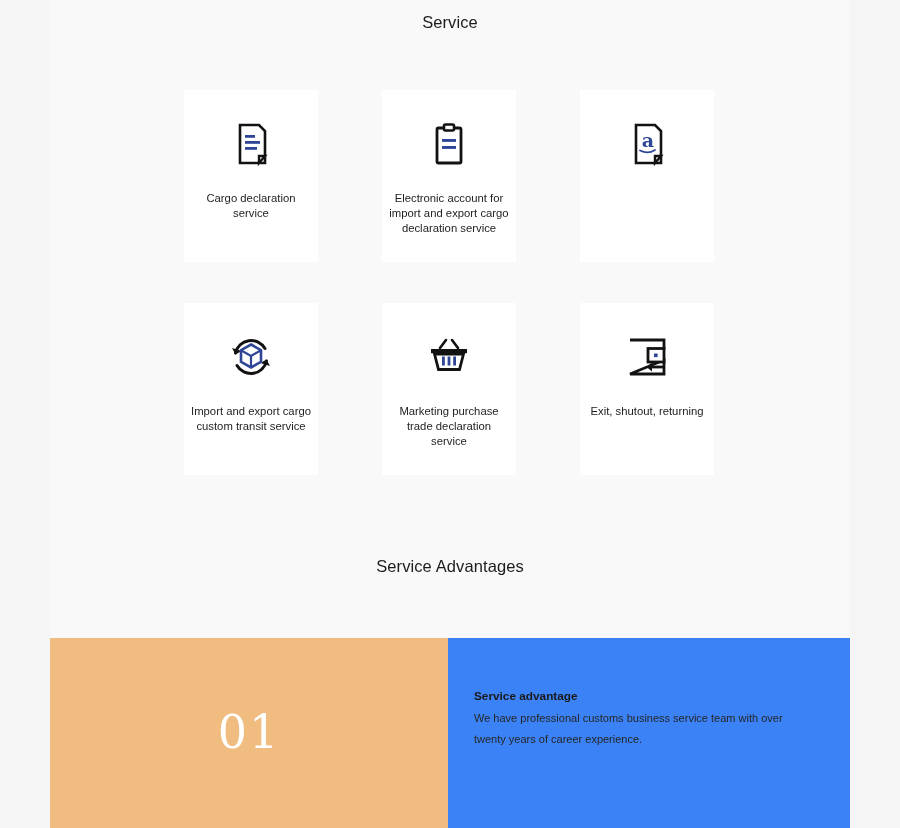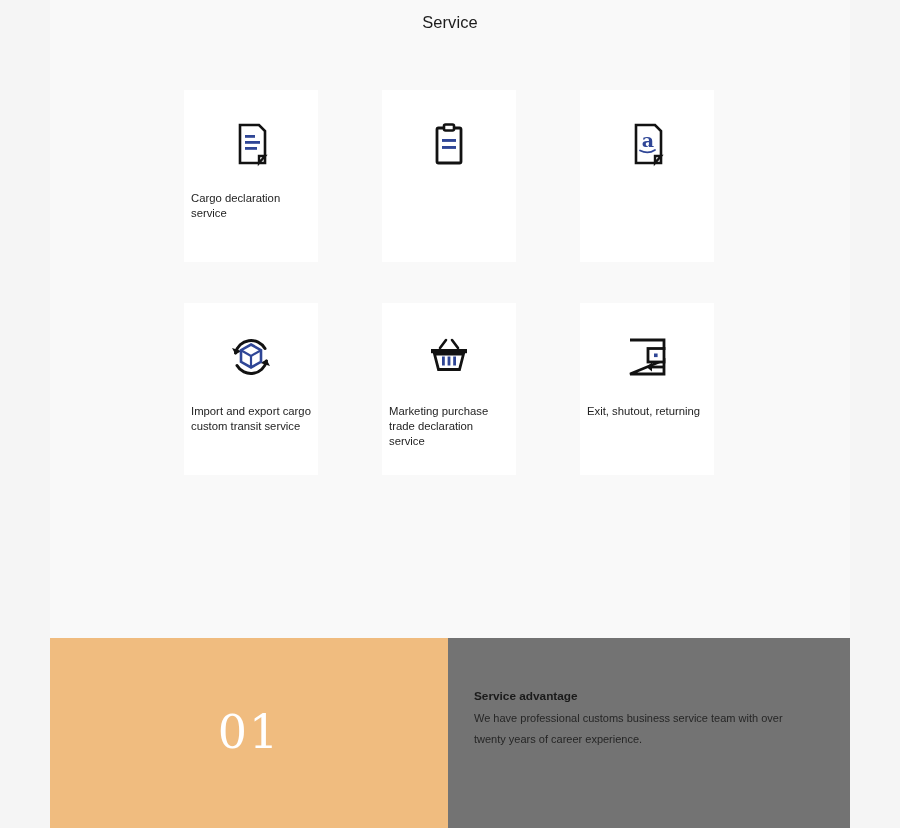--- a/index.html
+++ b/index.html
@@ -61,20 +61,21 @@
     cursor: pointer;
   }
   .card-icon {
     width: 48px;
     height: 48px;
     display: block;
   }
   .card-label {
     margin-top: 23px;
     width: 120px;
+    text-align: center;
     font-size: 11.3px;
     line-height: 15px;
     color: #232323;
   }
 
   
   .advantage-band {
     position: absolute;
     left: 0px;
     top: 638px;
@@ -96,21 +97,21 @@
     font-family: "DejaVu Serif", serif;
     font-size: 46px;
     color: #ffffff;
     font-weight: 300;
     letter-spacing: 2px;
     line-height: 1;
   }
   .advantage-text-box {
     width: 402px;
     height: 190px;
-    background: #737373;
+    background: #3b82f6;
     box-sizing: border-box;
     padding: 51px 40px 0 26px;
   }
   .advantage-heading {
     font-size: 11.8px;
     font-weight: bold;
     color: #1a1a1a;
     margin-bottom: 5px;
   }
   .advantage-body {
@@ -144,20 +145,21 @@
 
     <div class="card">
       <span class="card-icon">
         <svg viewBox="0 0 48 48" width="48" height="48">
           <rect x="12" y="8" width="24" height="35" rx="1.5" fill="#ffffff" stroke="#121212" stroke-width="2.8"></rect>
           <rect x="19" y="4.5" width="10" height="6" rx="1.5" fill="#ffffff" stroke="#121212" stroke-width="2.6"></rect>
           <rect x="17" y="19" width="14" height="2.9" fill="#2f4696"></rect>
           <rect x="17" y="26" width="14" height="2.9" fill="#2f4696"></rect>
         </svg>
       </span>
+      <span class="card-label">Electronic account for import and export cargo declaration service</span>
     </div>
 
     <div class="card">
       <span class="card-icon">
         <svg viewBox="0 0 48 48" width="48" height="48">
           <path d="M13 5 H32 L38 11 V43 H13 Z" fill="#ffffff" stroke="#121212" stroke-width="2.6" stroke-linejoin="miter"></path>
           <path d="M32 43 L32 36 L38 36 Z" fill="#ffffff" stroke="#121212" stroke-width="2.4" stroke-linejoin="miter"></path>
           <text x="25" y="27" font-family="DejaVu Serif, serif" font-size="19" font-weight="bold" fill="#2f4696" text-anchor="middle">a</text>
           <path d="M17 30.5 Q25 34.5 32 30" stroke="#2f4696" stroke-width="1.8" fill="none" stroke-linecap="round"></path>
         </svg>
@@ -202,20 +204,21 @@
           <rect x="31" y="20.5" width="3.6" height="3.6" fill="#2f4696"></rect>
           <path d="M41 34 H26" stroke="#121212" stroke-width="2.8" fill="none" stroke-linecap="butt"></path>
           <path d="M29 29.6 L23.5 34 L29 38.4 Z" fill="#121212"></path>
         </svg>
       </span>
       <span class="card-label">Exit, shutout, returning</span>
     </div>
 
   </div>
 
+  <div class="section-title" id="title-advantages">Service Advantages</div>
 
   <div class="advantage-band">
     <div class="advantage-number-box">
       <span class="advantage-number">01</span>
     </div>
     <div class="advantage-text-box">
       <div class="advantage-heading">Service advantage</div>
       <div class="advantage-body">We have professional customs business service team with over twenty years of career experience.</div>
     </div>
   </div>

